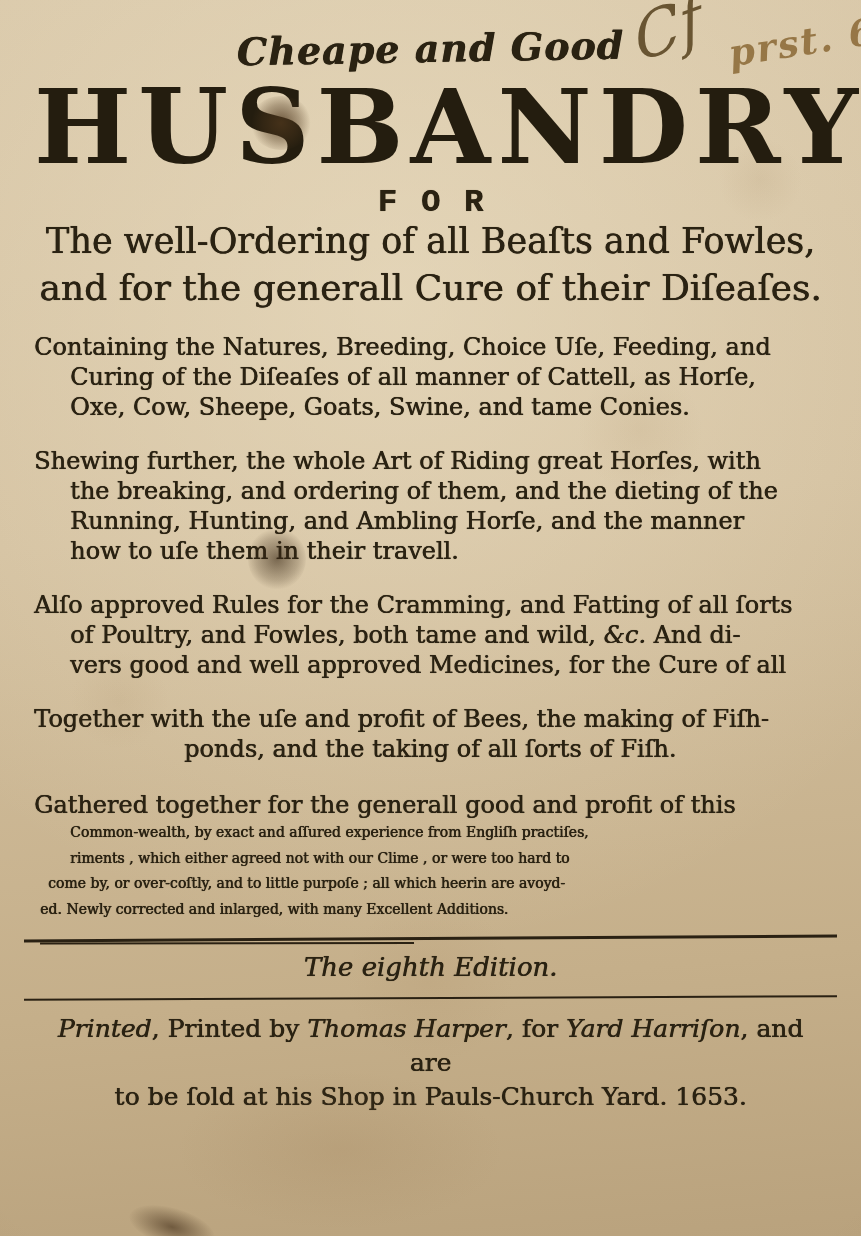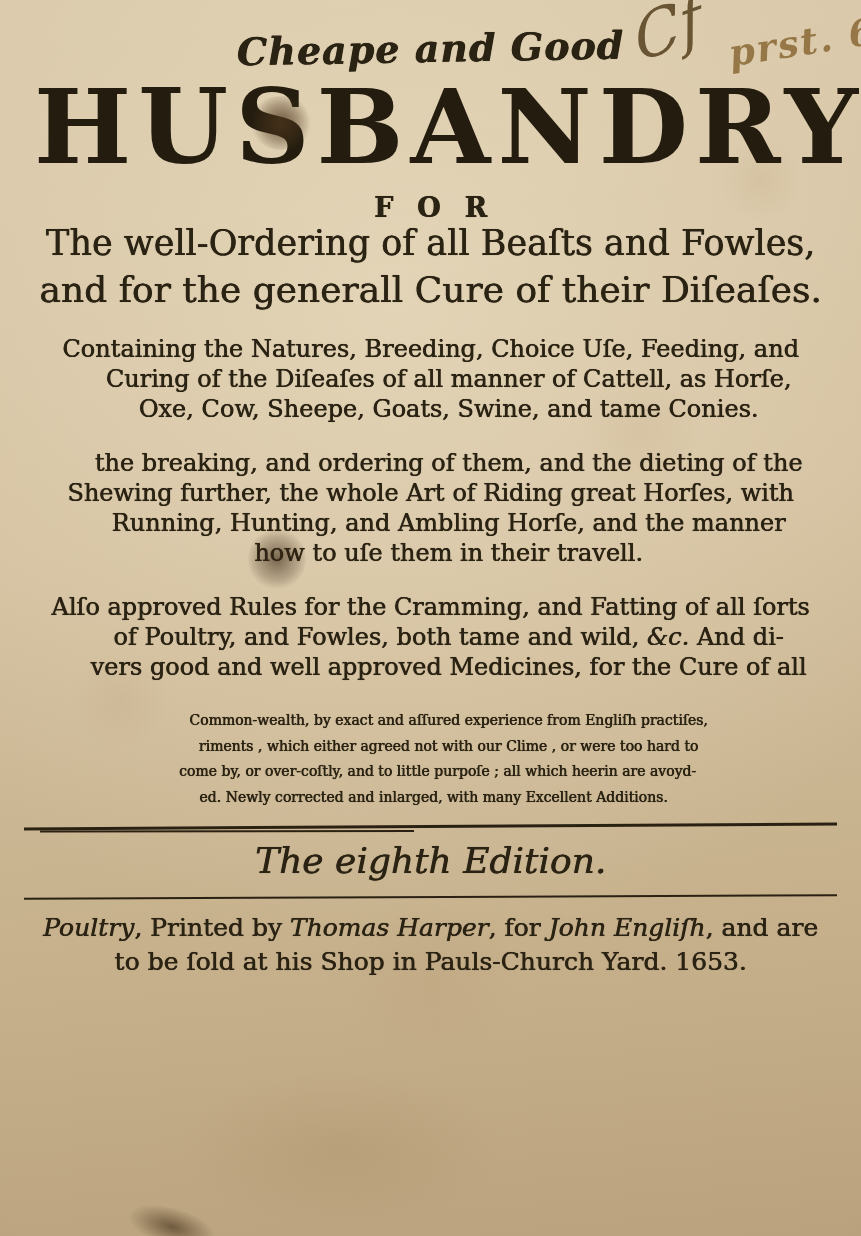--- a/index.html
+++ b/index.html
@@ -25,36 +25,36 @@
       radial-gradient(circle 60px at 760px 180px, rgba(150,118,78,0.10), transparent 70%);
   }
   .content{position:absolute;inset:0;z-index:2;padding:10px 34px 0;text-align:center;}
 
   .ink{ text-shadow:0.5px 0 0 currentColor, 0 0 1px rgba(42,34,18,0.45); }
 
   .script-title{margin-top:16px;font-size:38px;font-style:italic;font-weight:bold;
     letter-spacing:1px;transform:rotate(-1deg);}
   .main-title{margin-top:4px;font-size:103px;line-height:1.0;font-weight:bold;
     letter-spacing:7px;color:#241d0f;}
-  .for-line{margin-top:14px;font-size:27px;font-weight:bold;letter-spacing:24px;text-indent:24px;}
+  .for-line{margin-top:6px;font-size:32px;font-weight:bold;letter-spacing:24px;text-indent:24px;font-family:Liberation Mono, monospace;}
   .subtitle-1{font-size:35px;}
   .subtitle-2{margin-top:6px;font-size:36px;}
 
-  .para{margin-top:24px;text-align:center;font-size:24px;line-height:30px;}
+  .para{margin-top:24px;text-align:left;font-size:24px;line-height:30px;}
   .para .ln{white-space:nowrap;}
   .para .cont{padding-left:36px;}
   .para-5 .cont{font-size:14px;line-height:25.5px;}
   .para-5{margin-top:26px;}
 
   .rule{position:relative;height:3px;background:#2a2113;margin:15px -10px 0;transform:rotate(-0.35deg);}
   .rule.thick::after{content:"";position:absolute;left:2%;top:4px;width:46%;height:2px;
     background:#2a2113;transform:rotate(0.3deg);}
   .rule.thin{height:2px;transform:rotate(-0.25deg);}
 
-  .edition{margin-top:12px;font-size:36px;font-style:italic;}
+  .edition{margin-top:12px;font-size:26px;font-style:italic;}
   .imprint{margin-top:13px;font-size:25px;line-height:34px;}
   .it{font-style:italic;}
 
   .hand-flourish{position:absolute;top:-8px;right:158px;z-index:4;
     font-size:62px;font-style:italic;color:#5a4522;
     transform:rotate(-20deg) skewX(-10deg);opacity:0.88;}
   .hand-note{position:absolute;top:20px;right:-16px;z-index:4;
     font-size:37px;font-style:italic;font-weight:bold;color:#8f6e3c;
     transform:rotate(-9deg);letter-spacing:2px;opacity:0.9;}
 
@@ -87,48 +87,53 @@
   <div class="subtitle-1 ink">The well-Ordering of all Beaſts and Fowles,</div>
   <div class="subtitle-2 ink">and for the generall Cure of their Diſeaſes.</div>
 
   <div class="para ink">
     <div class="ln">Containing the Natures, Breeding, Choice Uſe, Feeding, and</div>
     <div class="ln cont">Curing of the Diſeaſes of all manner of Cattell, as Horſe,</div>
     <div class="ln cont">Oxe, Cow, Sheepe, Goats, Swine, and tame Conies.</div>
   </div>
 
   <div class="para ink">
+    <div class="ln">Shewing further, the whole Art of Riding great Horſes, with</div>
     <div class="ln cont">the breaking, and ordering of them, and the dieting of the</div>
-    <div class="ln">Shewing further, the whole Art of Riding great Horſes, with</div>
     <div class="ln cont">Running, Hunting, and Ambling Horſe, and the manner</div>
     <div class="ln cont">how to uſe them in their travell.</div>
   </div>
 
   <div class="para ink">
     <div class="ln">Alſo approved Rules for the Cramming, and Fatting of all ſorts</div>
     <div class="ln cont"><span>of Poultry, and Fowles, both tame and wild, </span><span class="it">&amp;c.</span><span>  And di-</span></div>
     <div class="ln cont">vers good and well approved Medicines, for the Cure of all</div>
   </div>
 
+  <div class="para ink">
+    <div class="ln">Together with the uſe and profit of Bees, the making of Fiſh-</div>
+    <div class="ln cont" style="padding-left:150px;">ponds, and the taking of all ſorts of Fiſh.</div>
+  </div>
 
   <div class="para para-5 ink">
+    <div class="ln">Gathered together for the generall good and profit of this</div>
     <div class="ln cont">Common-wealth, by exact and aſſured experience from Engliſh practiſes,</div>
     <div class="ln cont">riments , which either agreed not with our Clime , or were too hard to</div>
     <div class="ln cont" style="padding-left:14px;">come by, or over-coſtly, and to little purpoſe ; all which heerin are avoyd-</div>
     <div class="ln cont" style="padding-left:6px;">ed.  Newly corrected and inlarged, with many Excellent Additions.</div>
   </div>
 
   <div class="rule thick"></div>
 
   <div class="edition ink">The eighth Edition.</div>
 
   <div class="rule thin"></div>
 
   <div class="imprint ink">
-    <div class="ln"><span class="it">Poultry</span><span>, Printed by </span><span class="it">Thomas Harper</span><span>, for </span><span class="it">John Engliſh</span><span>, and are</span></div>
+    <div class="ln"><span class="it">Printed</span><span>, Printed by </span><span class="it">Thomas Harper</span><span>, for </span><span class="it">Yard Harriſon</span><span>, and are</span></div>
     <div class="ln">to be ſold at his Shop in Pauls-Church Yard. 1653.</div>
   </div>
 
 </div>
 
 <div class="stain" id="stain-title"></div>
 <div class="stain" id="stain-hunting"></div>
 <div class="stain" id="paper-stain-bottom"></div>
 <div class="stain" id="smudge-bottom"></div>
 

